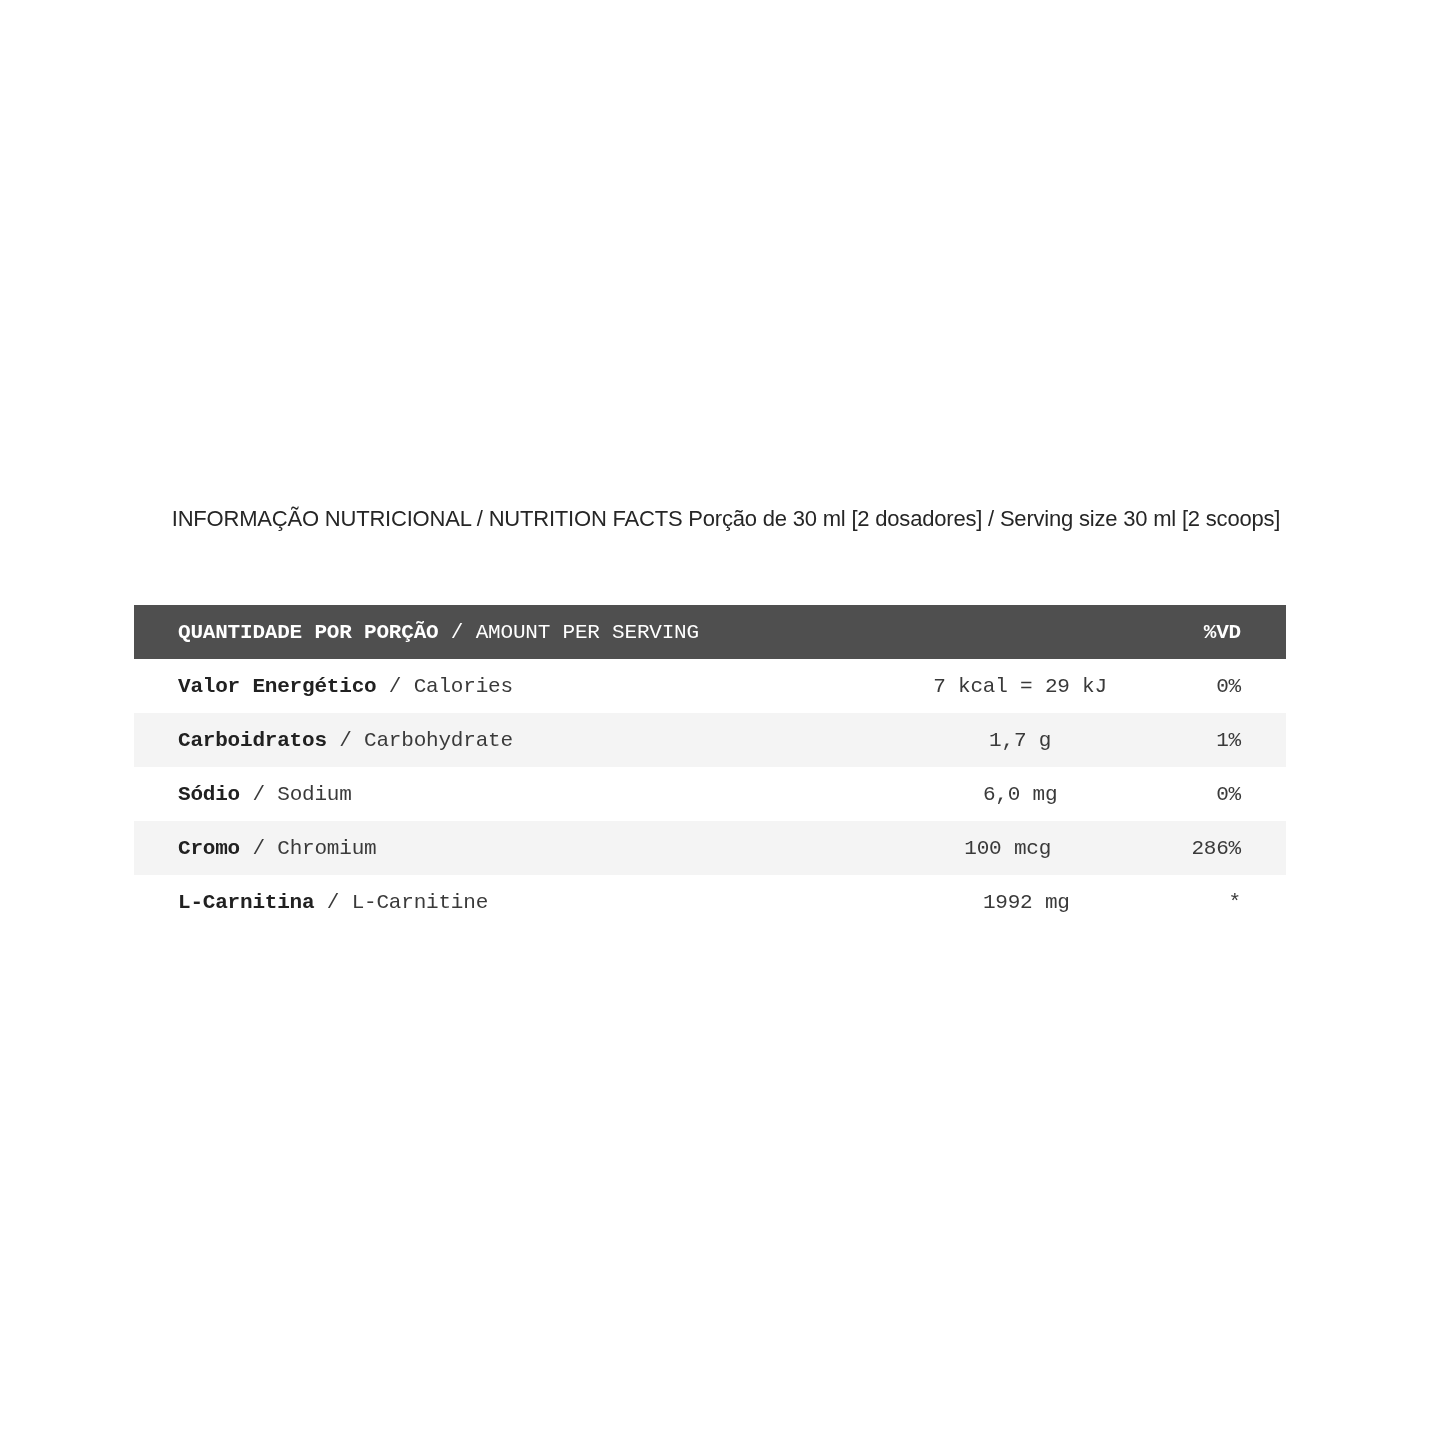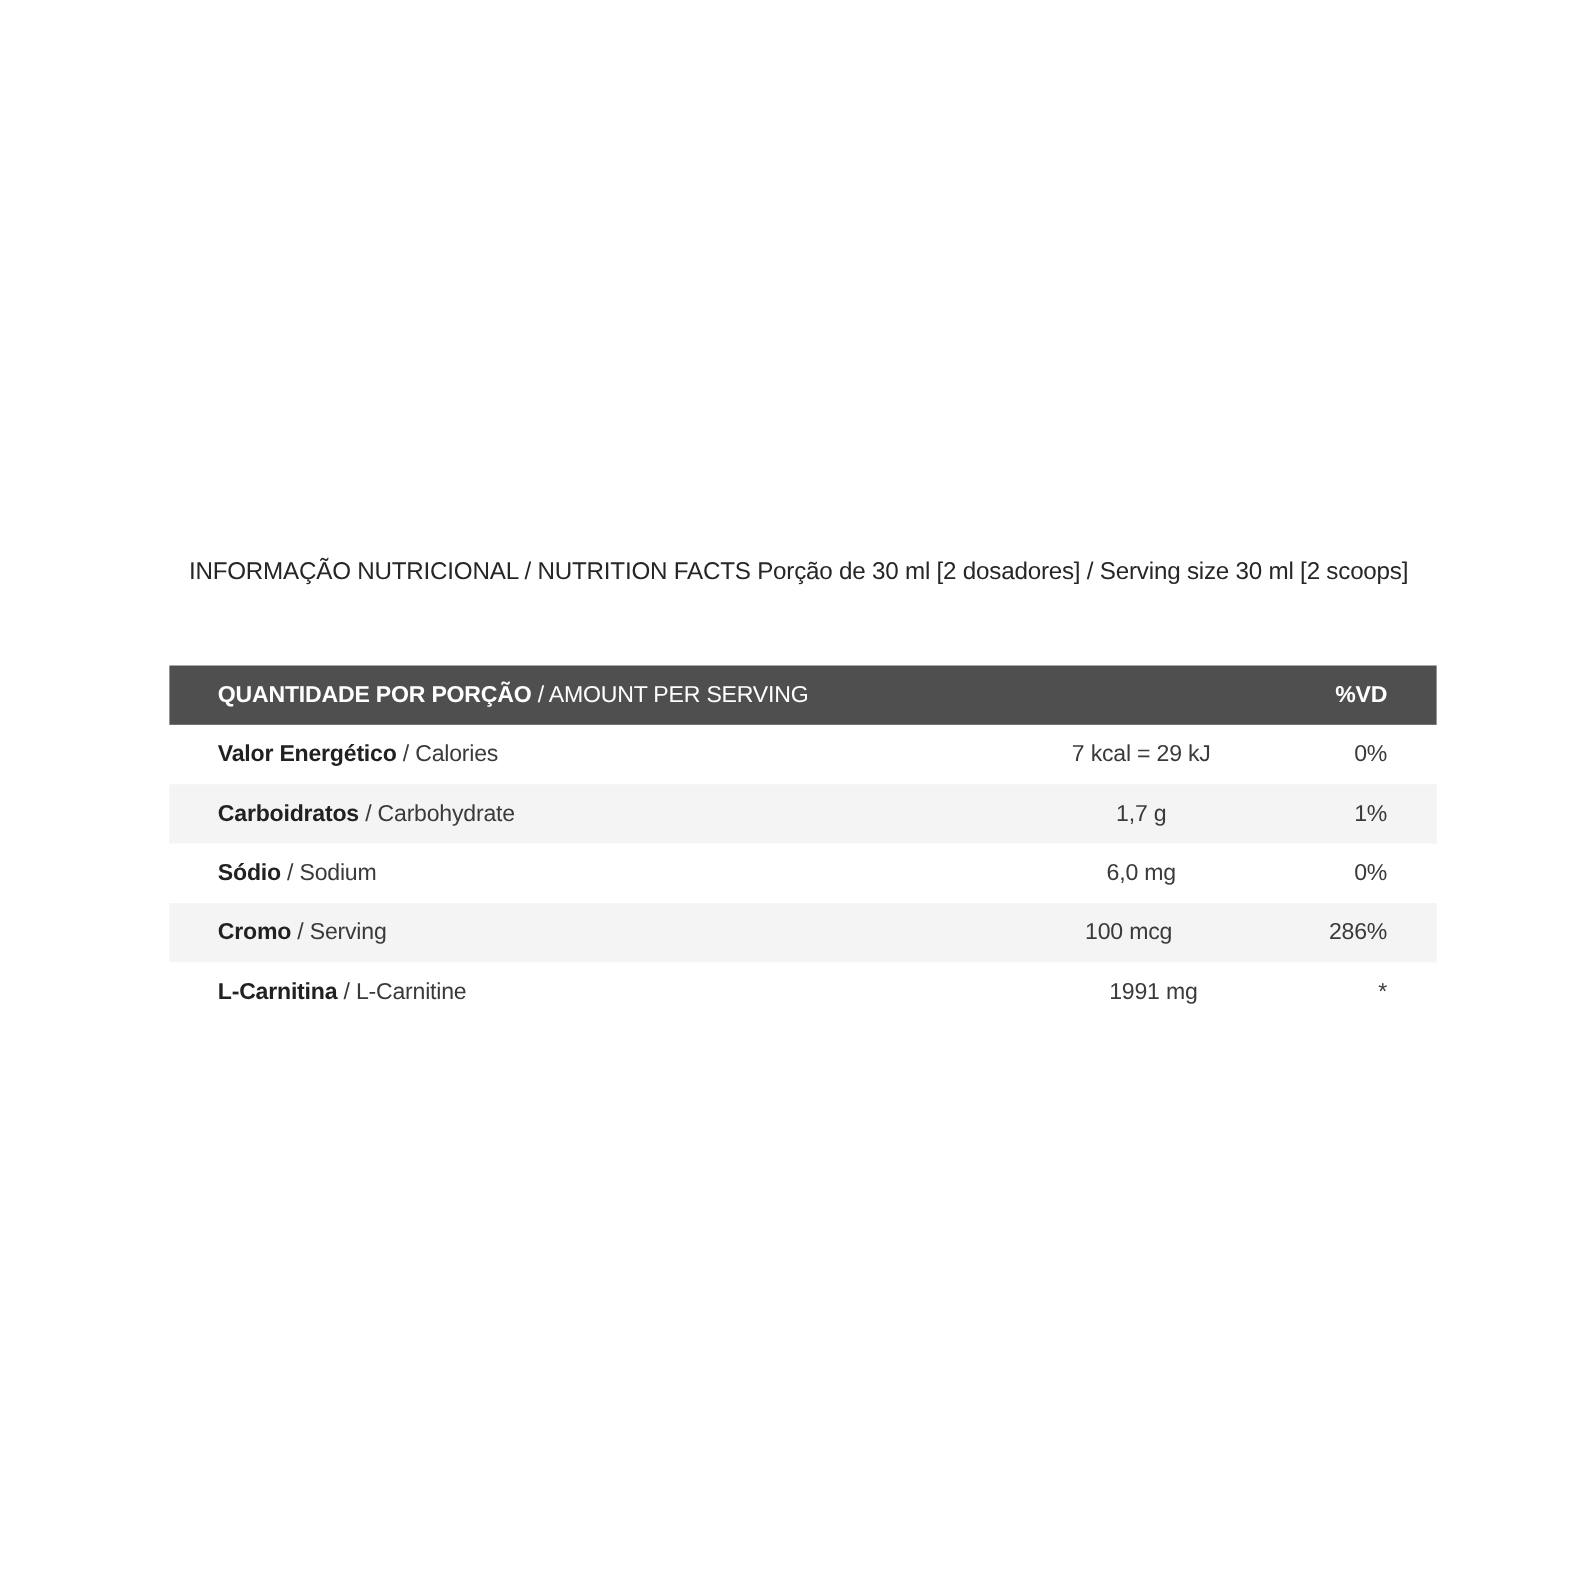--- a/index.html
+++ b/index.html
@@ -25,22 +25,23 @@
     text-align: center;
     font-size: 22px;
     line-height: 32px;
     color: #262626;
     letter-spacing: -0.2px;
     white-space: nowrap;
   }
   .nf-table {
     position: absolute;
     top: 605px;
-    left: 154px;
+    left: 134px;
     width: 1152px;
+    font-family: Liberation Mono, monospace;
   }
   .nf-header {
     height: 54px;
     display: grid;
     grid-template-columns: 1fr auto;
     align-items: center;
     padding: 0 45px 0 44px;
     box-sizing: border-box;
     background: #4f4f4f;
     color: #ffffff;
@@ -115,31 +116,31 @@
       <span class="en">Sodium</span>
     </div>
     <div class="amount">6,0 mg</div>
     <div class="dv">0%</div>
   </div>
 
   <div class="row" style="background: rgb(244, 244, 244);">
     <div class="name">
       <span class="pt">Cromo</span>
       <span class="sep">/</span>
-      <span class="en">Serving</span>
+      <span class="en">Chromium</span>
     </div>
     <div class="amount">100 mcg</div>
     <div class="dv">286%</div>
   </div>
 
   <div class="row">
     <div class="name">
       <span class="pt">L-Carnitina</span>
       <span class="sep">/</span>
       <span class="en">L-Carnitine</span>
     </div>
-    <div class="amount">1991 mg</div>
+    <div class="amount">1992 mg</div>
     <div class="dv">*</div>
   </div>
 </div>
 
   </div>
 </div>
 
 </body></html>

